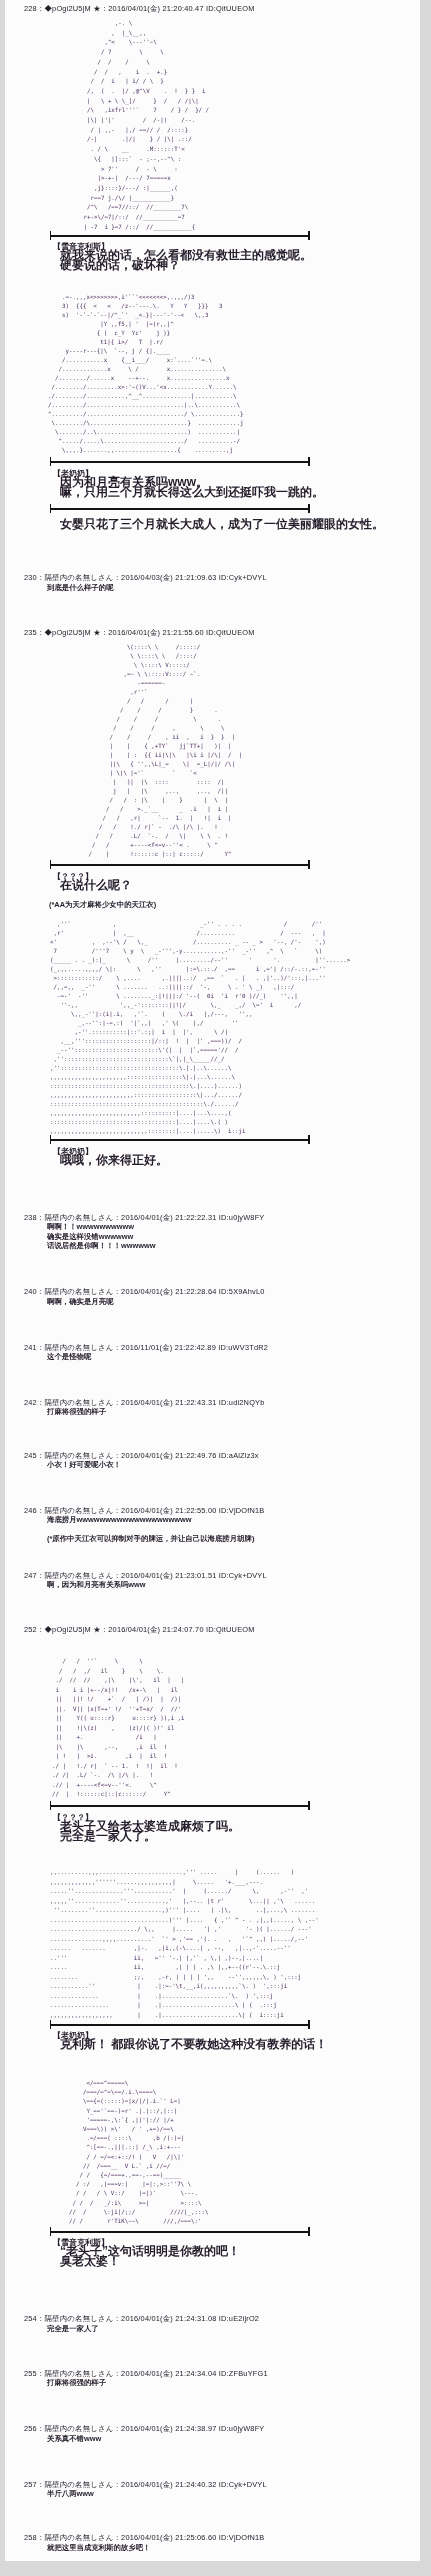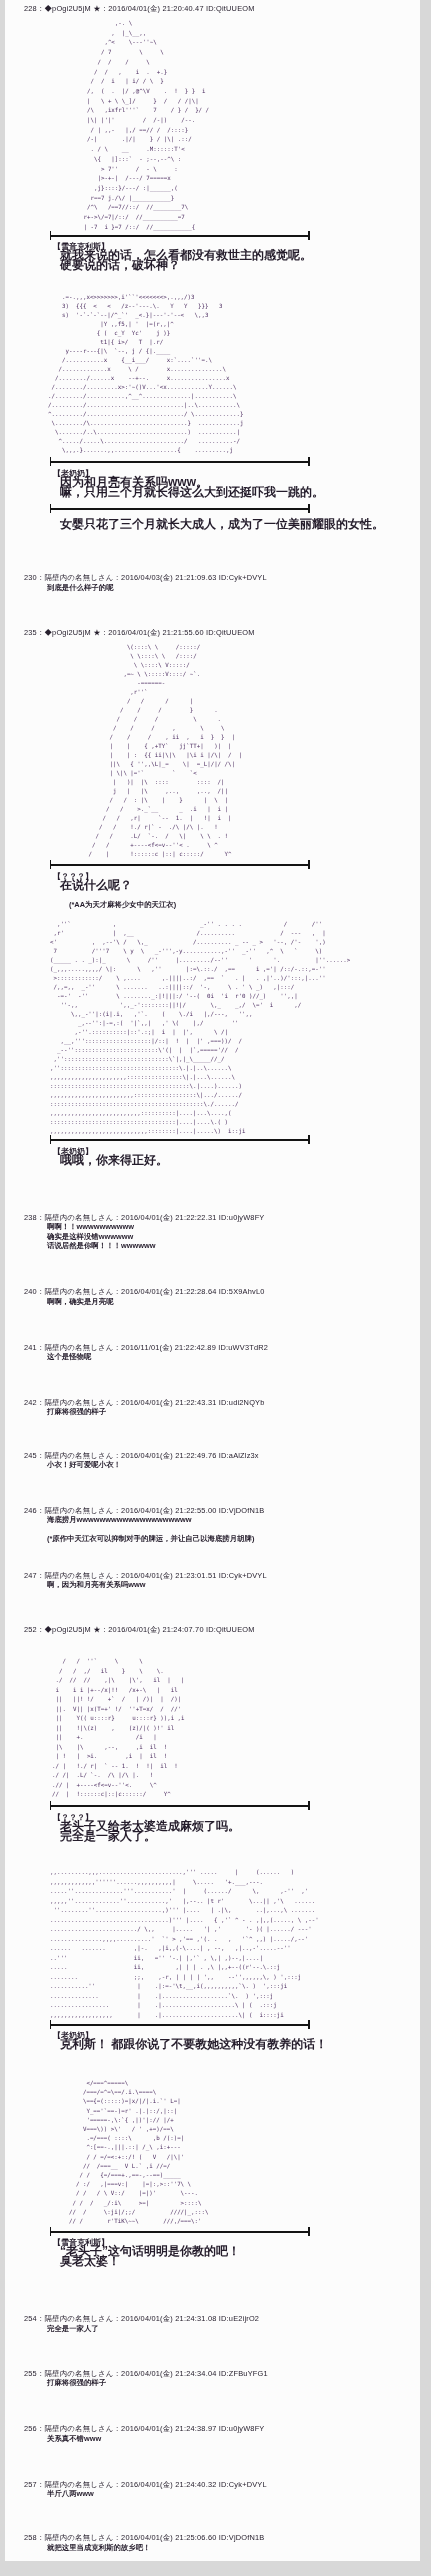--- a/index.html
+++ b/index.html
@@ -22,21 +22,21 @@
     position:absolute;left:53px;font-size:8px;font-weight:700;color:#241c2b;white-space:pre;
   }
   .dlg-lines{
     position:absolute;left:60px;font-size:12px;font-weight:700;color:#241c2b;
     white-space:pre-line;line-height:9.5px;
   }
   .narration{
     position:absolute;left:60px;font-size:12px;font-weight:700;color:#241c2b;white-space:pre;
   }
   .note{
-    position:absolute;left:49px;font-size:7.4px;font-weight:700;color:#241c2b;white-space:pre;margin-left:20px;
+    position:absolute;left:49px;font-size:7.4px;font-weight:700;color:#241c2b;white-space:pre;
   }
   .aa{
     position:absolute;margin:0;font-family:"DejaVu Sans Mono",monospace;
     color:#4d2e61;white-space:pre;font-size:5.8px;
   }
   .aa-1{line-height:9.7px;}
   .aa-2{line-height:9px;}
   .aa-3{line-height:9px;}
   .aa-4{line-height:9px;}
   .aa-5{line-height:9.5px;}

